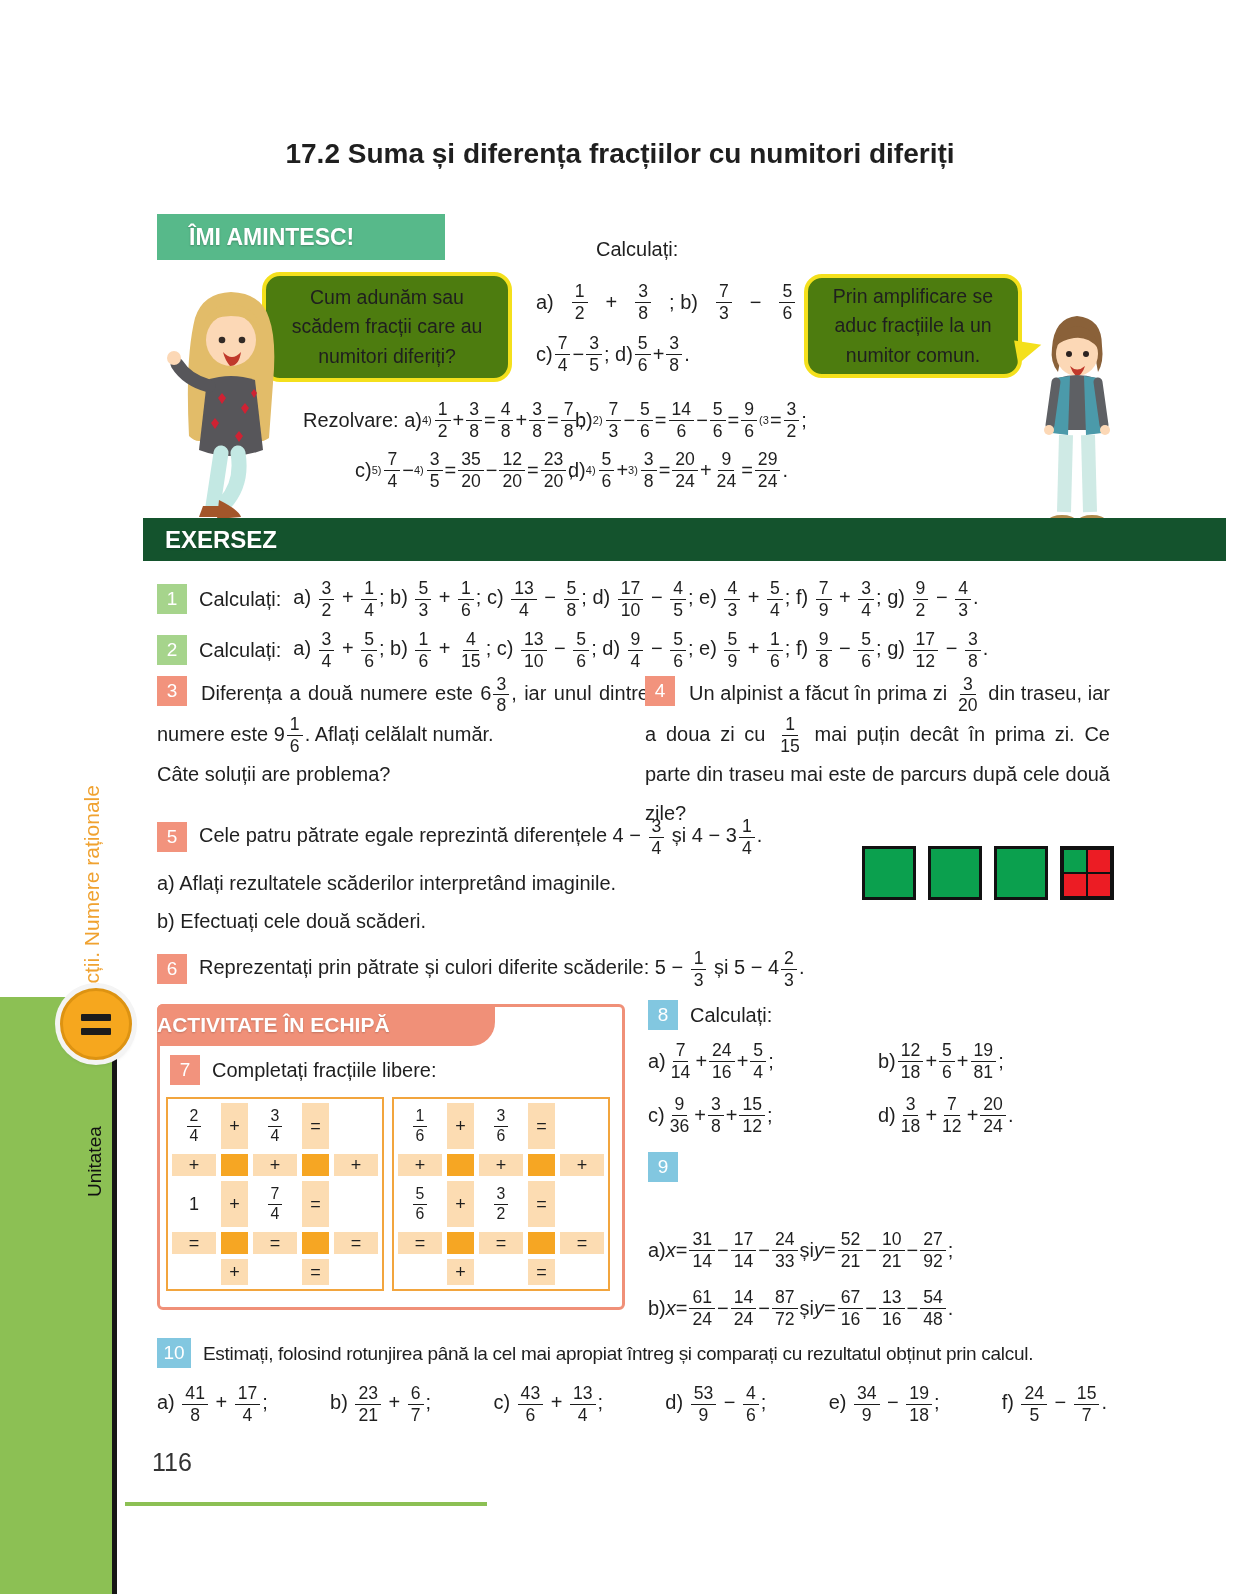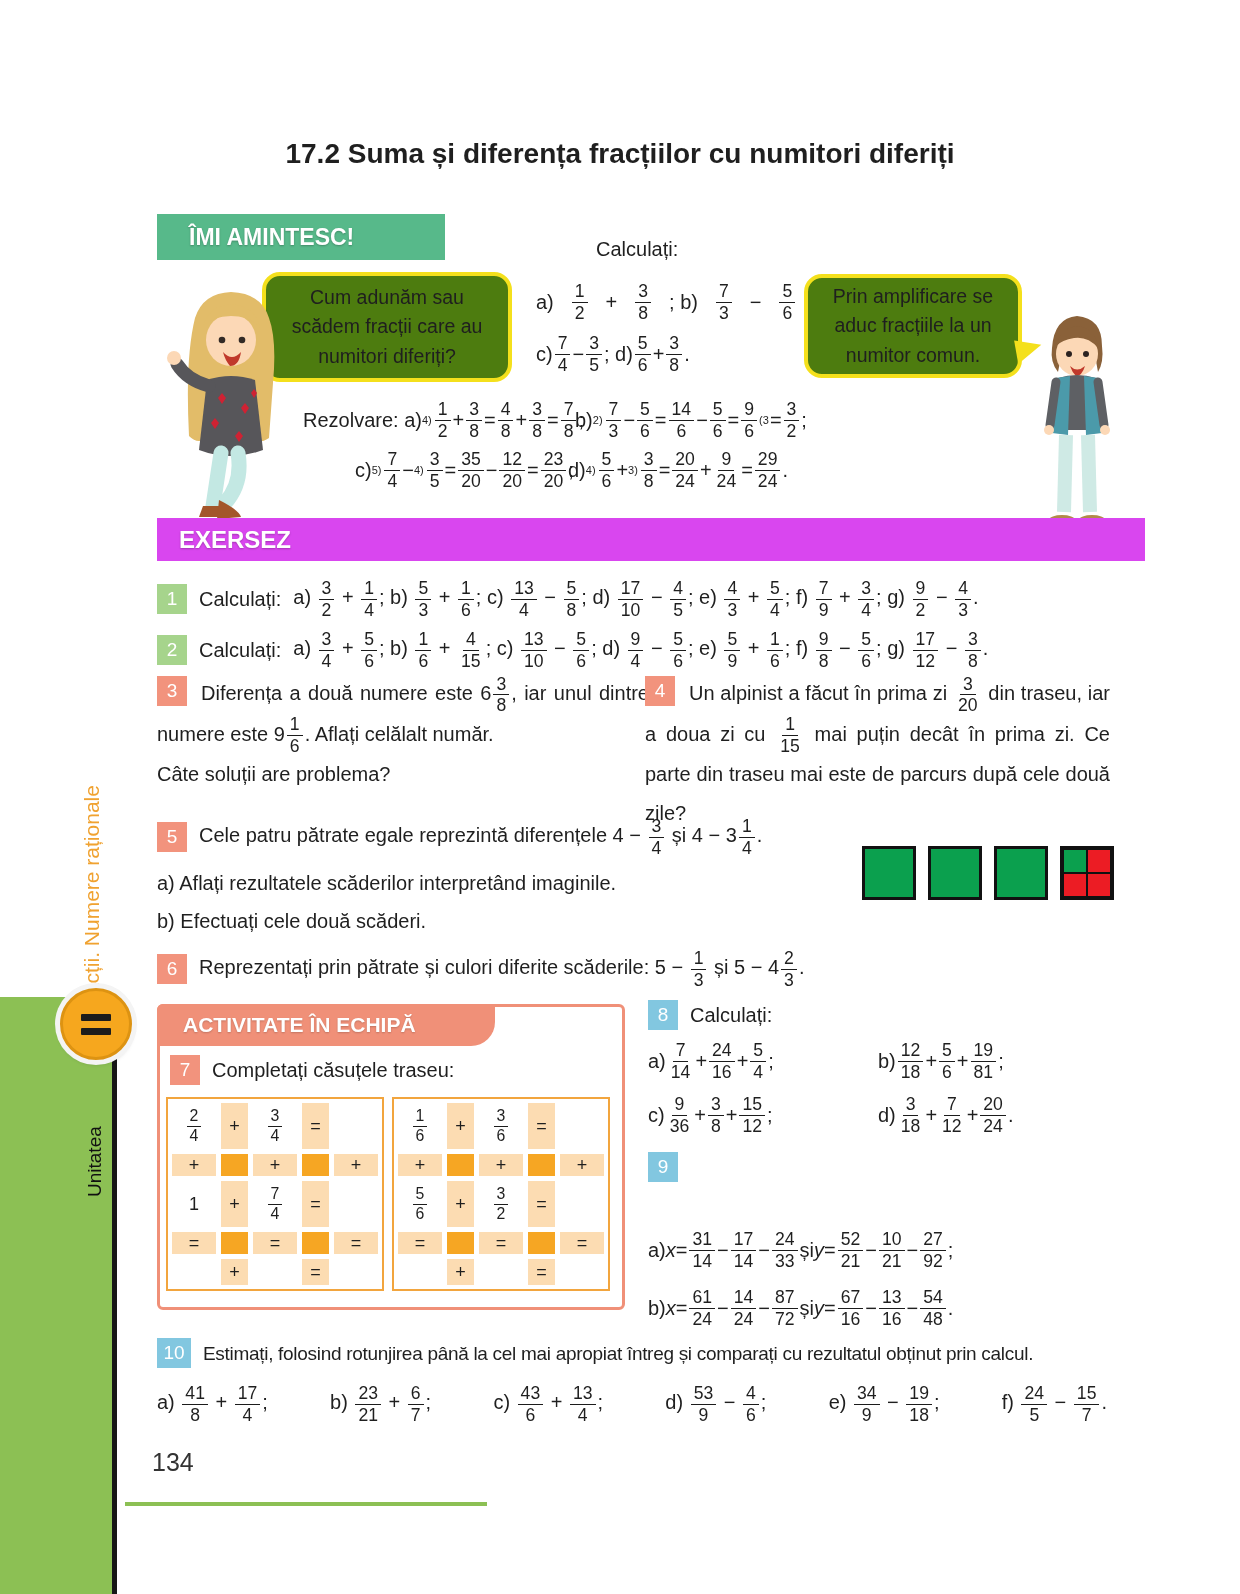--- a/index.html
+++ b/index.html
@@ -36,41 +36,41 @@
   .tailL{position:absolute;left:-24px;bottom:12px;width:0;height:0;border-top:9px solid transparent;
          border-bottom:15px solid transparent;border-right:26px solid #f4e01c;transform:rotate(10deg);}
   .tailR{position:absolute;right:-24px;bottom:12px;width:0;height:0;border-top:9px solid transparent;
          border-bottom:15px solid transparent;border-left:26px solid #f4e01c;transform:rotate(-10deg);}
   #probs1{left:536px;top:276px;height:52px;display:flex;align-items:center;font-size:20px;gap:16px;}
   #probs2{left:536px;top:328px;height:52px;display:flex;align-items:center;font-size:20px;}
   .rez{height:52px;display:flex;align-items:center;font-size:20px;}
   #rez1a{left:303px;top:394px;} #rez1b{left:575px;top:394px;}
   #rez2a{left:355px;top:444px;} #rez2b{left:568px;top:444px;}
   
-  #exersez{left:157px;top:518px;width:988px;height:43px;background:#d946ef;color:#fff;
+  #exersez{left:143px;top:518px;width:1083px;height:43px;background:#14532d;color:#fff;
            font-size:24px;font-weight:700;line-height:43px;padding-left:22px;box-sizing:border-box;
            text-shadow:0 1px 2px rgba(0,0,0,.25);}
   #ex1row{left:157px;top:574px;width:1080px;height:50px;}
   #ex2row{left:157px;top:625px;width:1080px;height:50px;}
   #ex3{left:157px;top:674px;width:492px;}
   #ex4{left:645px;top:674px;width:465px;}
   #ex5line{left:157px;top:810px;width:700px;height:54px;}
   #squares{left:862px;top:846px;display:flex;gap:12px;}
   .square{width:48px;height:48px;border:3px solid #111;box-sizing:content-box;}
   .square.quad{display:grid;grid-template-columns:1fr 1fr;grid-template-rows:1fr 1fr;gap:0;padding:0;}
   .qcell{border:1.5px solid #111;}
   #ex5a{left:157px;top:872px;font-size:20px;}
   #ex5b{left:157px;top:910px;font-size:20px;}
   #ex6row{left:157px;top:942px;width:900px;height:54px;}
   
   #activity{left:157px;top:1004px;width:468px;height:306px;border:3px solid #f09078;border-radius:6px;
             box-sizing:border-box;background:#fff;}
   .acthdr{position:absolute;left:-3px;top:-3px;width:338px;height:42px;background:#f09078;
           border-radius:6px 0 24px 0;color:#fff;font-size:21px;font-weight:700;line-height:42px;
-          padding-left:26px;box-sizing:border-box;text-shadow:0 1px 2px rgba(0,0,0,.2);}
+          box-sizing:border-box;text-shadow:0 1px 2px rgba(0,0,0,.2);}
   .ex7row{position:absolute;left:10px;top:48px;display:flex;align-items:center;gap:12px;font-size:20px;}
   .grids{position:absolute;left:6px;top:90px;display:flex;gap:8px;}
   .ptable{border:2px solid #f2a53e;padding:4px;display:grid;gap:5px;background:#fff;
           grid-template-columns:44px 27px 44px 27px 44px;
           grid-template-rows:46px 22px 46px 22px 26px;}
   .cell{display:flex;align-items:center;justify-content:center;font-size:18px;}
   .cw{background:#fff;} .cl{background:#fcdcb2;} .cd{background:#f6a623;}
   
   #ex8hdr{left:648px;top:1000px;}
   .exline{height:54px;display:flex;align-items:center;font-size:20px;}
@@ -411,21 +411,21 @@
         </span> și 5 − 4<span class="frac">
           <span class="fn">2</span>
           <span class="fd">3</span>
         </span>.</span>
   </div>
 
   <div class="abs" id="activity">
     <div class="acthdr">ACTIVITATE ÎN ECHIPĂ</div>
     <div class="ex7row">
       <span class="badge salmon">7</span>
-      <span>Completați căsuțele traseu:</span>
+      <span>Completați fracțiile libere:</span>
     </div>
     <div class="grids">
       <div class="ptable">
           <div class="cell cw">
             <span class="frac">
               <span class="fn">2</span>
               <span class="fd">4</span>
             </span>
           </div>
           <div class="cell cl">+</div>
@@ -642,21 +642,21 @@
         </span>;</span>
     <span class="expr">f) <span class="frac">
           <span class="fn">24</span>
           <span class="fd">5</span>
         </span> − <span class="frac">
           <span class="fn">15</span>
           <span class="fd">7</span>
         </span>.</span>
   </div>
 
-  <div class="abs" id="pagenum">134</div>
+  <div class="abs" id="pagenum">116</div>
   <div class="abs" id="hline"></div>
 
   <div class="abs" id="greenbar"></div>
   <div class="abs" id="blackline"></div>
   <div class="abs vtext" id="fractii">Fracții. Numere raționale</div>
   <div class="abs" id="unitcircle">
     <span class="bar"></span>
     <span class="bar"></span>
   </div>
   <div class="abs vtext" id="unitatea">Unitatea</div>

